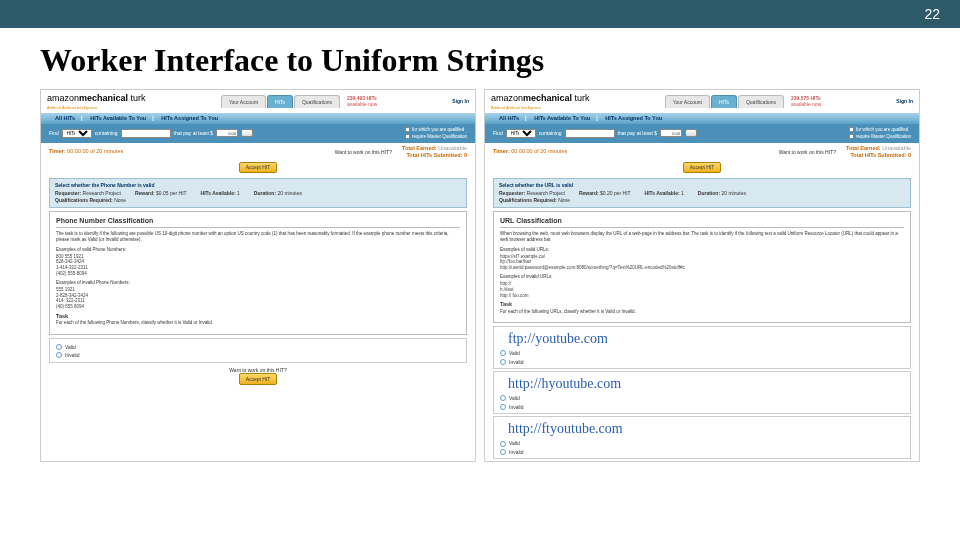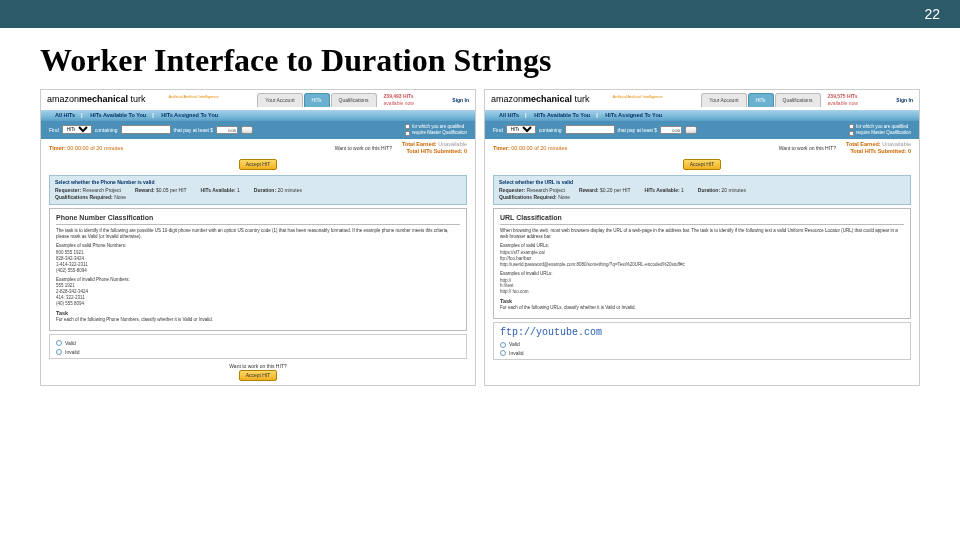--- a/index.html
+++ b/index.html
@@ -2,21 +2,21 @@
 <html><head>
 <meta charset="utf-8">
 <style>
   * { box-sizing: border-box; margin: 0; padding: 0; }
   body { font-family: Arial, sans-serif; background: #fff; width: 960px; height: 540px; overflow: hidden; }
   .header-bar { background: #2c5a68; color: #fff; height: 28px; display: flex; justify-content: flex-end; align-items: center; padding-right: 20px; font-size: 14px; text-align: right; }
   .slide-title { font-family: Georgia, 'Times New Roman', serif; font-size: 32px; font-weight: bold; padding: 14px 0 10px 40px; color: #000; }
   .panels { display: flex; gap: 8px; padding: 0 40px; }
   .panel { width: 440px; background: #fff; font-size: 5px; line-height: 1.3; color: #333; border: 0.5px solid #ccc; }
   .logo-row { display: flex; align-items: center; padding: 3px 6px; }
-  .logo { display: flex; flex-direction: row; gap: 23px; }
+  .logo { display: flex; flex-direction: column; }
   .logo-main { font-size: 9px; color: #000; }
   .logo-b { font-weight: bold; }
   .logo-sub { font-size: 4px; color: #e68a00; }
   .tabs { display: flex; margin-left: auto; gap: 0; }
   .tab { font-size: 5px; padding: 3px 7px; background: #e8e8e8; border: 0.5px solid #bbb; border-bottom: none; border-radius: 3px 3px 0 0; margin-right: 1px; color: #444; }
   .tab.active { background: #6ab0d0; color: #fff; border-color: #4a90b0; }
   .hit-count { font-size: 5px; color: #c55; margin-left: 6px; text-align: left; }
   .hit-count-n { color: #c55; font-weight: bold; }
   .signin { margin-left: auto; font-size: 5px; color: #036; font-weight: bold; }
   .nav2 { background: linear-gradient(#a8d0e8, #7ab8d8 60%, #5aa0c8); padding: 2px 8px; font-size: 5.5px; color: #036; font-weight: bold; }
@@ -43,32 +43,32 @@
   .info-box .row1 { color: #036; font-weight: bold; }
   .info-box .line { display: flex; flex-wrap: wrap; gap: 2px 14px; margin-top: 1px; }
   .info-box .k { font-weight: bold; }
   .task-box { border: 0.5px solid #bbb; margin: 3px 8px; padding: 4px 6px; font-size: 5px; }
   .task-box h3 { font-size: 7px; border-bottom: 0.5px solid #bbb; padding-bottom: 2px; margin-bottom: 3px; }
   .task-box p { margin-bottom: 3px; font-size: 4.5px; line-height: 1.4; }
   .task-box .ex-label { font-size: 4.5px; margin-top: 2px; }
   .task-box .examples { font-size: 4.5px; white-space: pre-line; margin: 1px 0 3px; color: #444; line-height: 1.3; }
   .task-box .task-h { font-weight: bold; font-size: 5.5px; margin-top: 3px; }
   .item-row { border: 0.5px solid #ccc; margin: 2px 8px; padding: 3px 6px; }
-  .item-val { color: #2a5db0; font-size: 10px; font-family: Liberation Mono, monospace; }
+  .item-val { color: #2a5db0; font-size: 14px; font-family: Liberation Serif, serif; margin-left: 8px; }
   .radio-row { display: flex; align-items: center; gap: 3px; margin-top: 2px; font-size: 5px; }
   .radio { width: 6px; height: 6px; border: 0.5px solid #6a9ac0; border-radius: 50%; display: inline-block; }
   .footer-accept { text-align: center; margin: 4px 0; font-size: 5px; }
 </style>
 </head>
 <body>
 
 <div class="header-bar">
   <span>22</span>
 </div>
-<div class="slide-title">Worker Interface to Duration Strings</div>
+<div class="slide-title">Worker Interface to Uniform Strings</div>
 
 <div class="panels">
 
   <div class="panel">
     <div class="logo-row">
       <div class="logo">
         <div class="logo-main"><span>amazon</span><span class="logo-b">mechanical </span><span>turk</span></div>
         <div class="logo-sub">Artificial Artificial Intelligence</div>
       </div>
       <div class="tabs">
@@ -239,15 +239,37 @@
       <div class="item-val">ftp://youtube.com</div>
       <div class="radio-row">
           <span class="radio"></span>
           <span>Valid</span>
         </div>
       <div class="radio-row">
           <span class="radio"></span>
           <span>Invalid</span>
         </div>
     </div>
+    <div class="item-row">
+      <div class="item-val">http://hyoutube.com</div>
+      <div class="radio-row">
+          <span class="radio"></span>
+          <span>Valid</span>
+        </div>
+      <div class="radio-row">
+          <span class="radio"></span>
+          <span>Invalid</span>
+        </div>
+    </div>
+    <div class="item-row">
+      <div class="item-val">http://ftyoutube.com</div>
+      <div class="radio-row">
+          <span class="radio"></span>
+          <span>Valid</span>
+        </div>
+      <div class="radio-row">
+          <span class="radio"></span>
+          <span>Invalid</span>
+        </div>
+    </div>
   </div>
 
 </div>
 
 </body></html>

